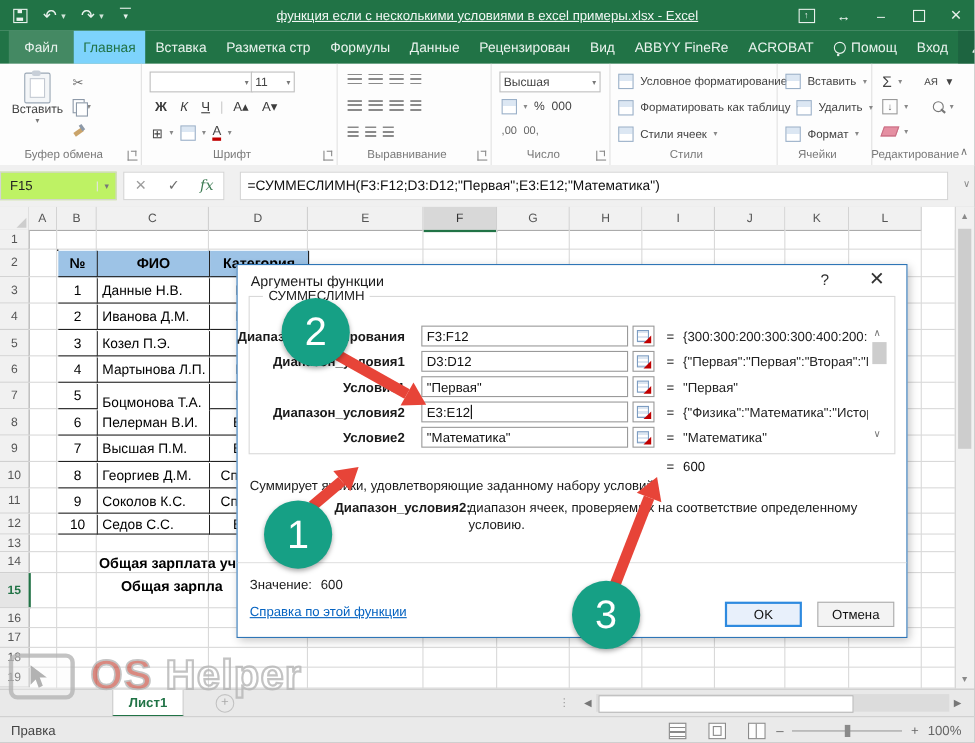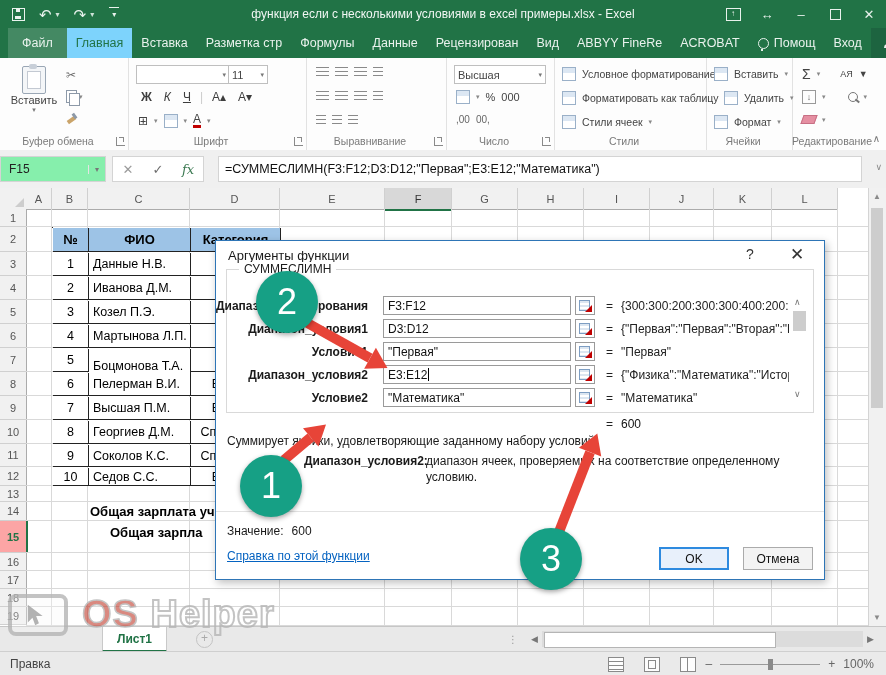--- a/index.html
+++ b/index.html
@@ -9,21 +9,21 @@
   #titlebar{position:absolute;left:0;top:0;width:886px;height:28px;background:#217346;color:#fff;
             display:flex;align-items:center;font-size:12px;}
   .qat{display:flex;align-items:center;gap:14px;margin-left:12px;z-index:2;}
   .qat .g{font-size:15px;color:#eaf3ee;line-height:1;}
   .qat .dd{font-size:8px;margin-left:-10px;color:#cfe3d8;}
   .floppy{width:11px;height:11px;border:1px solid #eaf3ee;position:relative;}
   .floppy::before{content:'';position:absolute;top:0;left:3px;width:4px;height:3px;background:#eaf3ee;}
   .floppy::after{content:'';position:absolute;bottom:1px;left:2px;width:6px;height:3px;background:#eaf3ee;}
   .qcustom{width:12px;position:relative;color:#eaf3ee;font-size:8px;text-align:center;}
   .qcustom::before{content:'';position:absolute;top:-3px;left:1px;width:10px;height:1px;background:#eaf3ee;}
-  #wtitle{position:absolute;left:0;right:0;text-align:center;color:#f2f7f4;font-size:12px;}
+  #wtitle{position:absolute;left:0;right:0;text-align:center;color:#f2f7f4;font-size:12px;text-decoration:underline;}
   .wbtns{position:absolute;right:0;top:0;height:28px;display:flex;align-items:center;gap:0;z-index:2;}
   .wbtn{width:34px;height:28px;display:flex;align-items:center;justify-content:center;color:#e8f1ec;font-size:13px;}
   .ribopt{width:13px;height:11px;border:1px solid #e8f1ec;font-size:8px;line-height:9px;text-align:center;}
   .maxbox{width:9px;height:9px;border:1px solid #e8f1ec;}
   
   #rtabs{position:absolute;left:0;top:28px;width:886px;height:30px;background:#217346;display:flex;align-items:stretch;font-size:12.5px;color:#e9f2ed;}
   .rtab{display:flex;align-items:center;padding:0 9px;white-space:nowrap;}
   .rtab.file{background:rgba(255,255,255,.16);margin-left:8px;padding:0 14px;}
   .rtab.active{background:#7dd3fc;color:#217346;}
   .rtab.right{gap:5px;}
@@ -56,37 +56,37 @@
   .bars{display:inline-block;width:13px;height:10px;background:repeating-linear-gradient(#8a8a8a 0 1.5px,transparent 1.5px 4px);}
   .bars.sm{width:10px;}
   .sqic{display:inline-block;width:12px;height:12px;border:1px solid #9ab0c8;background:linear-gradient(#dce7f3 0 45%,#fff 45%);}
   .eraser{display:inline-block;width:12px;height:7px;background:#e58fa2;transform:skewX(-20deg);border:1px solid #c76f84;}
   .mag{display:inline-block;width:8px;height:8px;border:1.5px solid #777;border-radius:50%;position:relative;}
   .mag::after{content:'';position:absolute;left:6px;top:7px;width:5px;height:1.5px;background:#777;transform:rotate(40deg);}
   .rowline{position:absolute;display:flex;align-items:center;gap:6px;}
   .collapse{position:absolute;right:6px;bottom:6px;color:#777;font-size:10px;}
   
   #fbar{position:absolute;left:0;top:150px;width:886px;height:38px;background:#f0f0f0;border-bottom:1px solid #cfcfcf;}
-  #namebox{position:absolute;left:0;top:6px;width:104px;height:24px;background:#86efac;border:1px solid #d4d4d4;display:flex;align-items:center;}
+  #namebox{position:absolute;left:0;top:6px;width:104px;height:24px;background:#bef264;border:1px solid #d4d4d4;display:flex;align-items:center;}
   #namebox .nm{flex:1;padding-left:8px;font-size:12px;color:#222;}
   #namebox .dd3{width:16px;color:#777;font-size:8px;text-align:center;border-left:1px solid #e4e4e4;}
   #fxbtns{position:absolute;left:112px;top:6px;height:24px;display:flex;align-items:center;gap:0;background:#fff;border:1px solid #d4d4d4;}
   #fxbtns span{width:30px;text-align:center;font-size:13px;color:#9b9b9b;}
   #fxbtns .ok{color:#6d6d6d;}
   #fxbtns .fx{font-family:"DejaVu Serif",serif;font-style:italic;color:#3c7a52;}
   #ftext{position:absolute;left:218px;top:6px;right:24px;height:24px;background:#fff;border:1px solid #d4d4d4;display:flex;align-items:center;padding-left:6px;font-size:12.5px;color:#111;white-space:nowrap;overflow:hidden;}
   #fexpand{position:absolute;right:4px;top:12px;color:#888;font-size:9px;}
   
   #sheet{position:absolute;left:0;top:188px;width:869px;height:438px;background:#fff;overflow:hidden;}
   .chead{position:absolute;top:0;height:21px;background:#f1f1f1;border-right:1px solid #d0d0d0;border-bottom:1px solid #ababab;
          display:flex;align-items:center;justify-content:center;font-size:11px;color:#555;}
   .chead.sel{background:#d8d8d8;border-bottom:2px solid #217346;color:#333;}
   .rhead{position:absolute;left:0;width:26px;background:#f1f1f1;border-right:1px solid #ababab;border-bottom:1px solid #d0d0d0;
          display:flex;align-items:center;justify-content:center;font-size:11px;color:#555;}
-  .rhead.sel{color:#217346;font-weight:bold;border-right:2px solid #217346;background:#fca5a5;}
+  .rhead.sel{color:#217346;font-weight:bold;border-right:2px solid #217346;background:#e5e5e5;}
   #corner{position:absolute;left:0;top:0;width:26px;height:21px;background:#f1f1f1;border-right:1px solid #ababab;border-bottom:1px solid #ababab;}
   #corner::after{content:'';position:absolute;right:2px;bottom:2px;border-left:9px solid transparent;border-bottom:9px solid #cdcdcd;}
   .gv{position:absolute;width:1px;background:#d9d9d9;}
   .gh{position:absolute;height:1px;background:#d9d9d9;}
   #xtable{position:absolute;border-top:1px solid #222;border-left:1px solid #222;}
   .tcell{position:absolute;border-right:1px solid #222;border-bottom:1px solid #222;display:flex;align-items:center;font-size:12.5px;color:#000;background:#fff;box-sizing:border-box;}
   .tcell.hdr{background:#9dc3e6;font-weight:bold;justify-content:center;font-size:13px;}
   .tcell.num{justify-content:center;}
   .tcell.name{padding-left:4px;}
   .tcell.cat{justify-content:center;}

